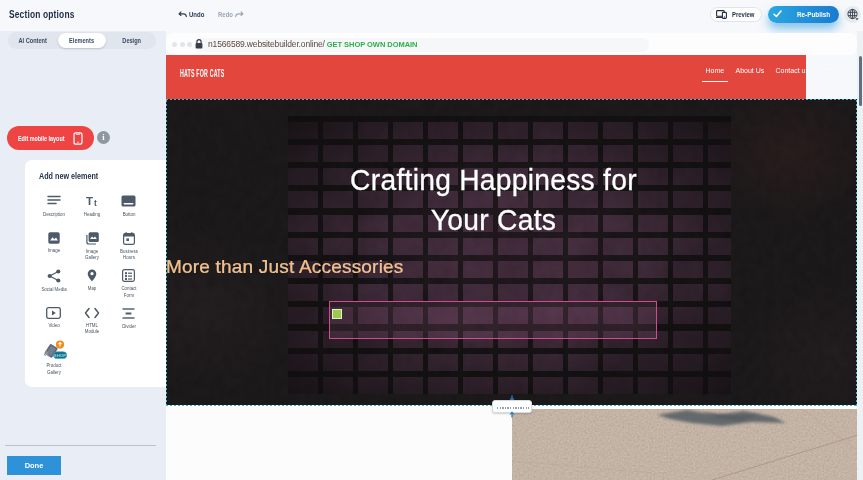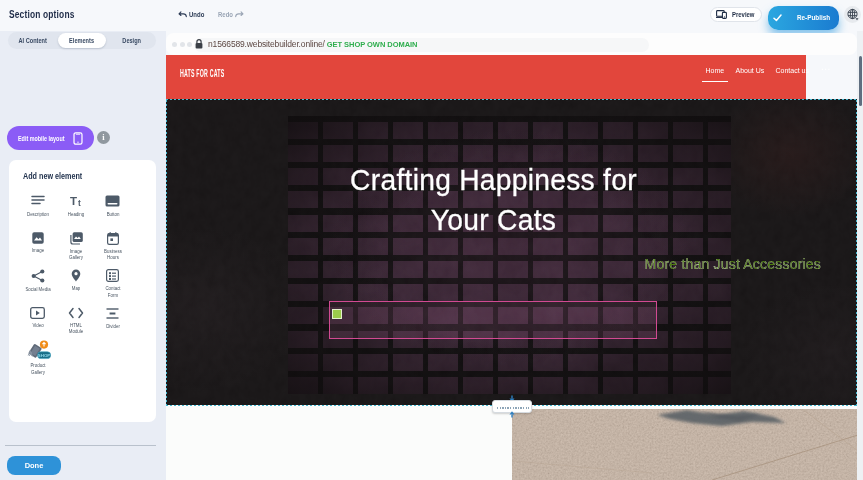--- a/index.html
+++ b/index.html
@@ -5,43 +5,43 @@
   * { margin:0; padding:0; box-sizing:border-box; }
   html,body { width:863px; height:480px; overflow:hidden; }
   body { font-family:"Liberation Sans", sans-serif; position:relative; background:#f6f8fb; }
   .abs { position:absolute; }
 
   
   #title { left:9px; top:9px; font-size:10px; font-weight:bold; color:#1e2b47; letter-spacing:.2px; transform:scaleX(.84); transform-origin:left; }
   #undo { left:189px; top:10px; font-size:7.5px; font-weight:bold; color:#2c3b55; transform:scaleX(.8); transform-origin:left; }
   #redo { left:218px; top:10px; font-size:7.5px; font-weight:bold; color:#9aa5b5; transform:scaleX(.8); transform-origin:left; }
   #preview { left:710px; top:7px; width:52px; height:15px; border:1px solid #e0e4ea; background:#fff; border-radius:9px; display:flex; align-items:center; justify-content:center; gap:3px; font-size:7px; font-weight:bold; color:#1f2d45; }
-  #republish { left:768px; top:5.5px; width:71px; height:24px; border-radius:10px; background:linear-gradient(90deg,#2ba7e0,#1a7bd0); display:flex; align-items:center; justify-content:center; gap:12px; font-size:7.5px; font-weight:bold; color:#fff; box-shadow:0 6px 10px rgba(60,160,225,.6); }
+  #republish { left:768px; top:5.5px; width:71px; height:17px; border-radius:10px; background:linear-gradient(90deg,#2ba7e0,#1a7bd0); display:flex; align-items:center; justify-content:center; gap:12px; font-size:7.5px; font-weight:bold; color:#fff; box-shadow:0 6px 10px rgba(60,160,225,.6); }
   #globe { left:844px; top:6px; width:17px; height:17px; border-radius:50%; background:#e7eaee; }
 
   
   #sidebar { left:0; top:31px; width:166px; height:449px; background:#e9edf5; }
   #tabs { position:absolute; left:8px; top:1px; width:148px; height:17px; background:#e0e5ee; border-radius:9px; display:flex; align-items:center; }
   #tabs .t { flex:1; text-align:center; font-size:7px; font-weight:bold; color:#394a63; }
   #tabs .tx { display:inline-block; transform:scaleX(.8); }
   #tabs .active { background:#fff; border-radius:8px; height:15px; line-height:15px; box-shadow:0 1px 2px rgba(30,50,80,.2); margin:0 1px; }
   #tipcard { position:absolute; left:8px; top:31px; width:147px; height:56px; background:#fff; border-radius:9px; padding:7px 8px; }
   #tipcard h3 { font-size:9.5px; color:#f0a43c; margin-bottom:3px; transform:scaleX(.78); transform-origin:left; }
   #tipcard p { font-size:6.8px; line-height:9px; color:#4f88b4; white-space:nowrap; transform:scaleX(.9); transform-origin:left; }
-  #editmob { position:absolute; left:7px; top:95px; width:87px; height:24px; border-radius:13px; background:#8b5cf6; color:#fff; font-size:7.5px; font-weight:bold; }
+  #editmob { position:absolute; left:7px; top:95px; width:87px; height:24px; border-radius:13px; background:#ef4444; color:#fff; font-size:7.5px; font-weight:bold; }
   #editmob span { position:absolute; left:11px; top:8px; transform:scaleX(.72); transform-origin:left; white-space:nowrap; }
   #editmob svg { position:absolute; left:66px; top:6px; }
   #infoc { position:absolute; left:97px; top:100px; width:13px; height:13px; border-radius:50%; background:#90989f; color:#fff; font-size:8.5px; font-weight:bold; text-align:center; line-height:13px; font-family:"Liberation Serif",serif; }
-  #addcard { position:absolute; left:9px; top:129px; width:147px; height:262px; background:#fff; border-radius:7px; }
+  #addcard { position:absolute; left:25px; top:129px; width:147px; height:227px; background:#fff; border-radius:7px; }
   #addcard h2 { font-size:9px; font-weight:bold; color:#22334e; position:absolute; left:14px; top:11px; transform:scaleX(.8); transform-origin:left; }
   .el { position:absolute; width:46px; text-align:center; color:#4d5a68; }
   .el svg { display:block; margin:0 auto; }
   .el .lbl { font-size:5.5px; color:#46525f; line-height:6.5px; margin-top:3px; transform:scaleX(.8); }
   #divline { position:absolute; left:5px; top:414px; width:151px; height:1px; background:#b9c1cc; }
-  #donebtn { position:absolute; left:7px; top:425px; width:54px; height:19px; border-radius:8px; background:#2e92d8; color:#fff; font-size:7.5px; font-weight:bold; text-align:center; line-height:19px; }
+  #donebtn { position:absolute; left:7px; top:425px; width:54px; height:19px; border-radius:0; background:#2e92d8; color:#fff; font-size:7.5px; font-weight:bold; text-align:center; line-height:19px; }
 
   
   #site { left:166px; top:31px; width:691px; height:449px; }
   #chrome { position:absolute; left:0; top:2px; width:691px; height:22px; background:#fdfdfd; border-radius:8px;padding-left:6px; }
   #urlpill { position:absolute; left:27.5px; top:5px; width:455px; height:14px; background:#f6f7f8; border-radius:7px; }
   .dot { position:absolute; top:9px; width:5px; height:5px; border-radius:50%; background:#e2e5e9; }
   #urlbar { position:absolute; left:29px; top:0; height:22px; display:flex; align-items:center; }
   #url { font-size:8.5px; color:#5d4843; margin-left:5px; letter-spacing:-.15px; }
   #getdom { font-size:7.5px; font-weight:bold; color:#2fae4e; margin-left:2px; letter-spacing:-.05px; }
 
@@ -61,21 +61,21 @@
       repeating-linear-gradient(90deg, rgba(0,0,0,0) 0 30px, #0a0809 30px 35px),
       repeating-linear-gradient(0deg, rgba(0,0,0,0) 0 17px, #0a0809 17px 23.2px),
       radial-gradient(ellipse 300px 190px at 50% 48%, #44294000, #44294000);
     background-color:#2d1c29;
   }
   #heroshade { position:absolute; left:122px; top:17px; width:443px; height:278px;
     background:
       radial-gradient(ellipse 255px 165px at 50% 47%, rgba(128,70,108,.13), rgba(0,0,0,0) 72%),
       radial-gradient(ellipse 310px 195px at 50% 50%, rgba(0,0,0,0) 40%, rgba(16,13,14,.45) 76%, rgba(16,13,14,.82) 100%); }
   #h1a { position:absolute; left:0; top:61px; width:655px; text-align:center; color:#fff; font-size:30px; line-height:40px; font-weight:normal; letter-spacing:.3px; transform:scaleX(.94); -webkit-text-stroke:.3px #fff; }
-  #sub { position:absolute; left:0; top:157px; width:655px; text-align:right; color:#4d7c0f; font-size:14px; letter-spacing:.2px; -webkit-text-stroke:.2px #f2eff1; }
+  #sub { position:absolute; left:0; top:157px; width:655px; text-align:left; color:#fdba74; font-size:19px; letter-spacing:.2px; -webkit-text-stroke:.2px #f2eff1; }
   #descbox { position:absolute; left:163px; top:202px; width:328px; height:38px; border:1px solid #d24a92; background:rgba(205,120,175,.13); }
   #descbox p { color:#f7f1f4; font-size:7.7px; line-height:11.8px; text-align:center; padding:5px 0 0 0; white-space:nowrap; }
   #greenhandle { position:absolute; left:2px; top:7px; width:10px; height:10px; background:#9ccb4c; border:1px solid #e3f0cd; }
 
   .dashh { position:absolute; width:691px; height:1px; background:repeating-linear-gradient(90deg,#43b7cf 0 2px,transparent 2px 4px); }
   .dashv { position:absolute; width:1px; height:307px; background:repeating-linear-gradient(0deg,#43b7cf 0 2px,transparent 2px 4px); }
 
   #below { position:absolute; left:0; top:374px; width:691px; height:75px; background:#fbfcfb; }
   #floor { position:absolute; left:346px; top:378px; width:346px; height:71px; overflow:hidden; }
 

